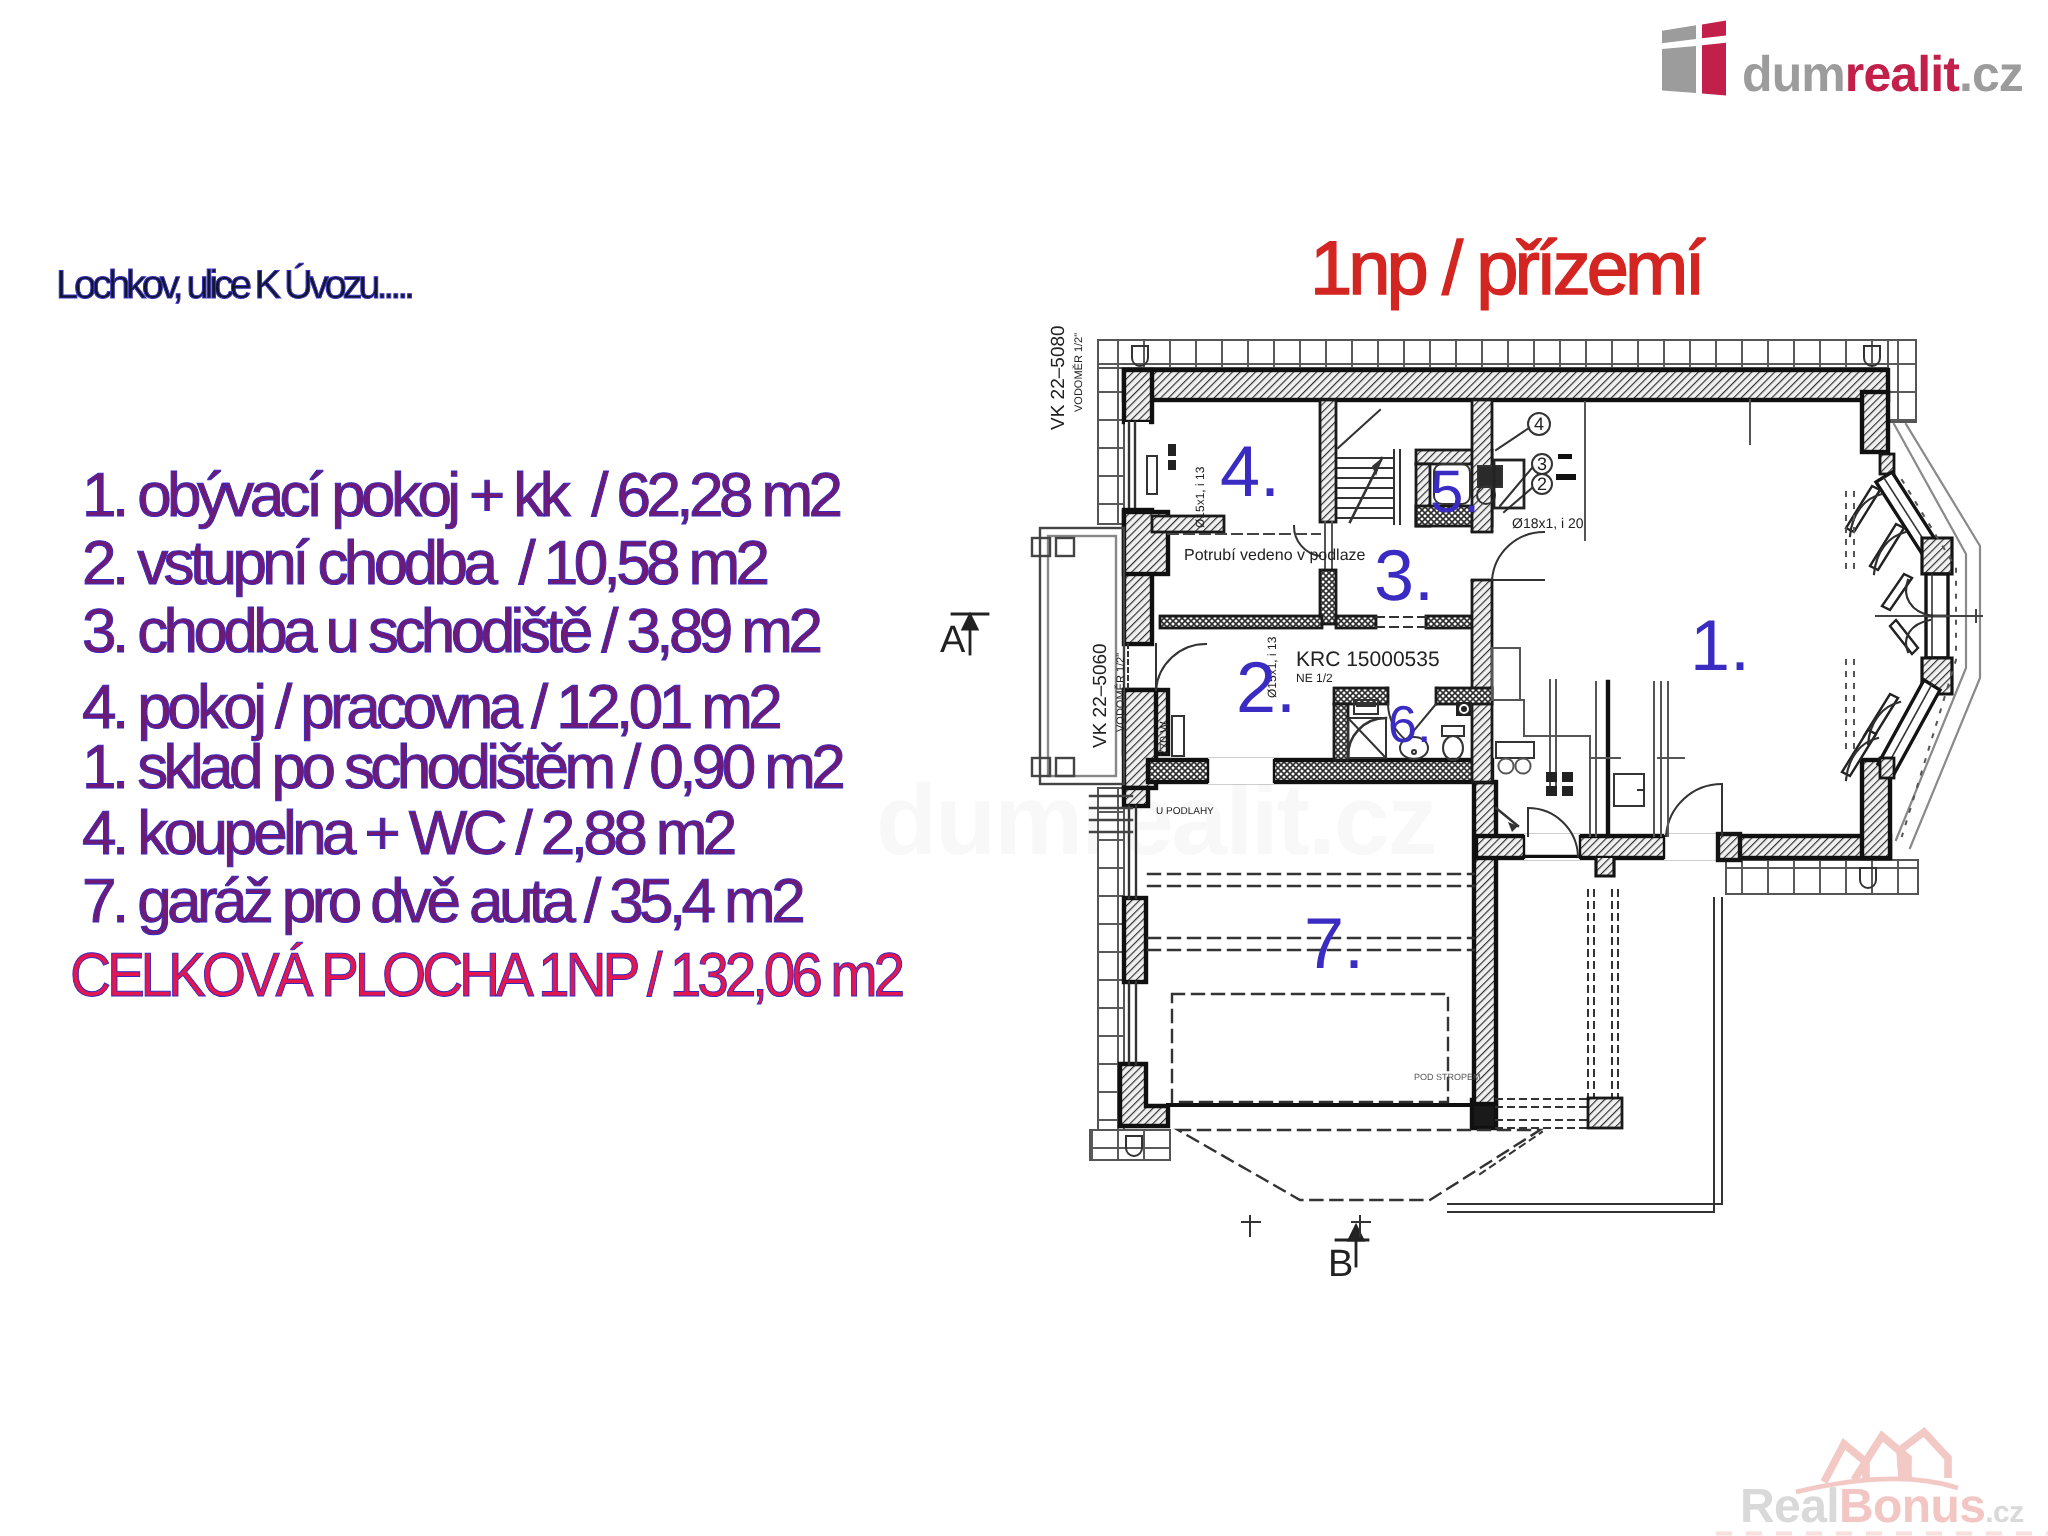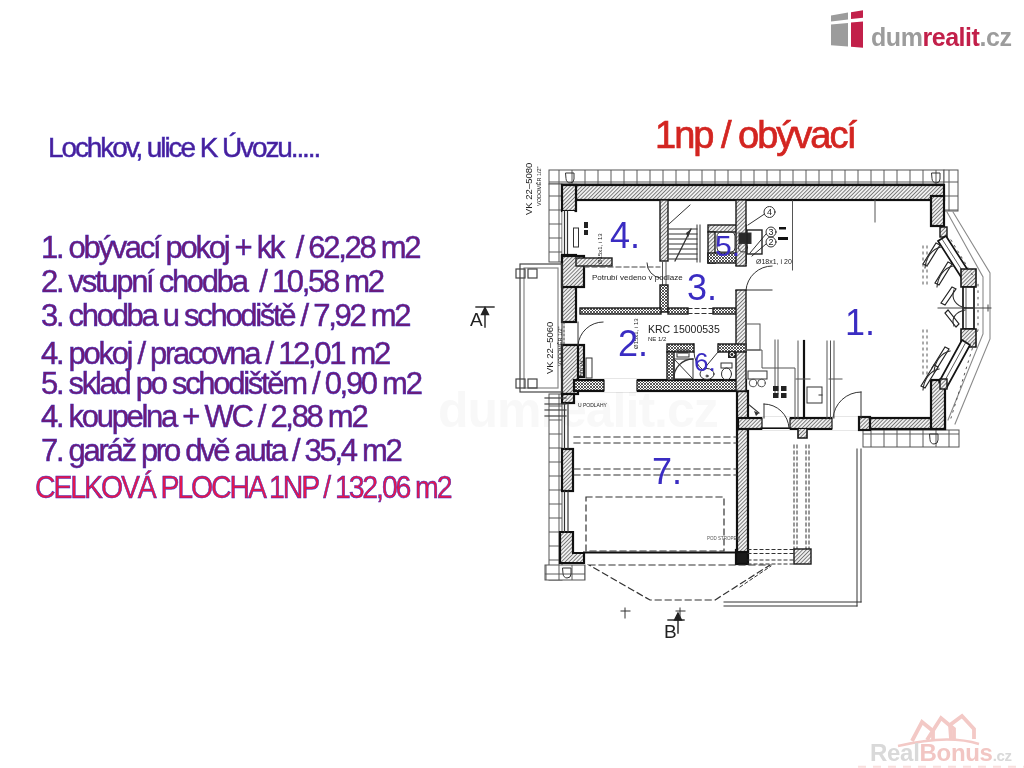--- a/index.html
+++ b/index.html
@@ -1,33 +1,33 @@
 <!DOCTYPE html>
 <html><head>
 <meta charset="utf-8">
 <style>
   html,body{margin:0;padding:0;}
   body{width:1024px;height:768px;background:#ffffff;position:relative;overflow:hidden;
        font-family:"Liberation Sans", sans-serif;}
   .abs{position:absolute;white-space:nowrap;}
-  #addr{left:48px;top:132px;font-size:28px;color:#4c1d95;letter-spacing:-2.1px;-webkit-text-stroke:0.5px #3b2fc0;}
+  #addr{left:28px;top:132px;font-size:20px;color:#0f172a;letter-spacing:-2.1px;-webkit-text-stroke:0.5px #3b2fc0;}
   #title{left:655px;top:114px;font-size:38px;color:#d32521;letter-spacing:-2.0px;-webkit-text-stroke:0.7px #d32521;}
   .li{left:41px;font-size:31px;color:#701a75;letter-spacing:-2.3px;-webkit-text-stroke:0.5px #3428c0;}
   #l8{color:#e31650;left:35px;transform:scaleX(0.918);transform-origin:0 0;}
   #wm{left:438px;top:381px;font-size:50px;color:rgba(130,130,130,0.055);font-weight:bold;letter-spacing:-1px;}
 </style>
 </head>
 <body>
 <div class="abs" id="addr">Lochkov, ulice K Úvozu.....</div>
-<div class="abs" id="title">1np / obývací</div>
+<div class="abs" id="title">1np / přízemí</div>
 <div class="abs li" style="top:230px" id="l1">1. obývací pokoj + kk&nbsp; / 62,28 m2</div>
 <div class="abs li" style="top:264px" id="l2">2. vstupní chodba&nbsp; / 10,58 m2</div>
-<div class="abs li" style="top:298px" id="l3">3. chodba u schodiště / 7,92 m2</div>
+<div class="abs li" style="top:298px" id="l3">3. chodba u schodiště / 3,89 m2</div>
 <div class="abs li" style="top:336px" id="l4">4. pokoj / pracovna / 12,01 m2</div>
-<div class="abs li" style="top:366px" id="l5">5. sklad po schodištěm / 0,90 m2</div>
+<div class="abs li" style="top:366px" id="l5">1. sklad po schodištěm / 0,90 m2</div>
 <div class="abs li" style="top:399px" id="l6">4. koupelna + WC / 2,88 m2</div>
 <div class="abs li" style="top:433px" id="l7">7. garáž pro dvě auta / 35,4 m2</div>
 <div class="abs li" style="top:470px" id="l8">CELKOVÁ PLOCHA 1NP / 132,06 m2</div>
 <div class="abs" id="wm">dumrealit.cz</div>
 
 <svg class="abs" style="left:0;top:0" width="1024" height="768" viewBox="0 0 1024 768">
 <defs>
   <pattern id="hatch" width="2.7" height="2.7" patternUnits="userSpaceOnUse" patternTransform="rotate(45)">
     <rect width="2.7" height="2.7" fill="#f0f0f0"></rect>
     <line x1="0" y1="0" x2="0" y2="2.7" stroke="#2e2e2e" stroke-width="1.15"></line>

